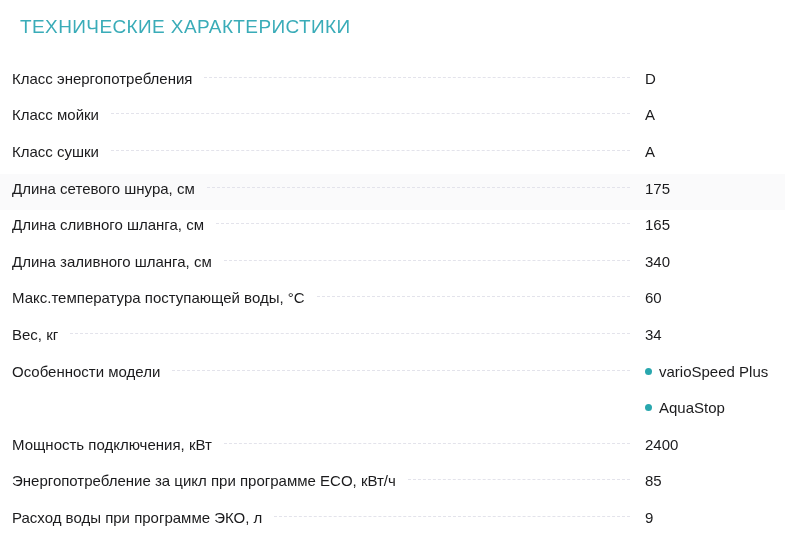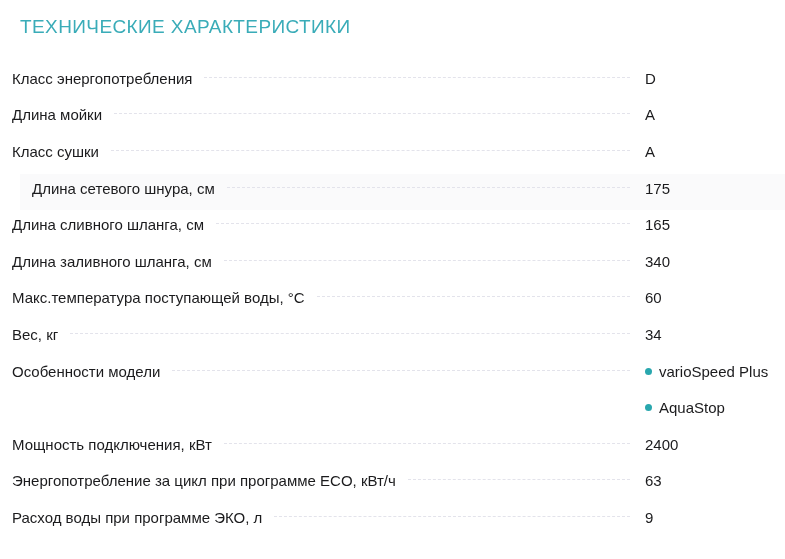--- a/index.html
+++ b/index.html
@@ -27,21 +27,20 @@
   }
   .row {
     display: flex;
     align-items: center;
     height: 36.6px;
     box-sizing: border-box;
     padding: 0 0 8px 12px;
   }
   .row.hl {
     background: #fafafb;
-    margin-left: 20px;
   }
   .label {
     font-size: 15px;
     white-space: nowrap;
     flex: none;
   }
   .leader {
     flex: 1;
     min-width: 0;
     border-bottom: 1px dashed #e3e3eb;
@@ -72,21 +71,21 @@
 
 <div class="page">
   <h1 class="title">ТЕХНИЧЕСКИЕ ХАРАКТЕРИСТИКИ</h1>
   <div class="table" id="specs-table">
       <div class="row">
         <span class="label">Класс энергопотребления</span>
         <span class="leader"></span>
         <span class="value">D</span>
       </div>
       <div class="row">
-        <span class="label">Длина мойки</span>
+        <span class="label">Класс мойки</span>
         <span class="leader"></span>
         <span class="value">A</span>
       </div>
       <div class="row">
         <span class="label">Класс сушки</span>
         <span class="leader"></span>
         <span class="value">A</span>
       </div>
       <div class="row hl">
         <span class="label">Длина сетевого шнура, см</span>
@@ -130,21 +129,21 @@
         </span>
       </div>
       <div class="row">
         <span class="label">Мощность подключения, кВт</span>
         <span class="leader"></span>
         <span class="value">2400</span>
       </div>
       <div class="row">
         <span class="label">Энергопотребление за цикл при программе ECO, кВт/ч</span>
         <span class="leader"></span>
-        <span class="value">63</span>
+        <span class="value">85</span>
       </div>
       <div class="row">
         <span class="label">Расход воды при программе ЭКО, л</span>
         <span class="leader"></span>
         <span class="value">9</span>
       </div>
     </div>
 </div>
 
 </body></html>

